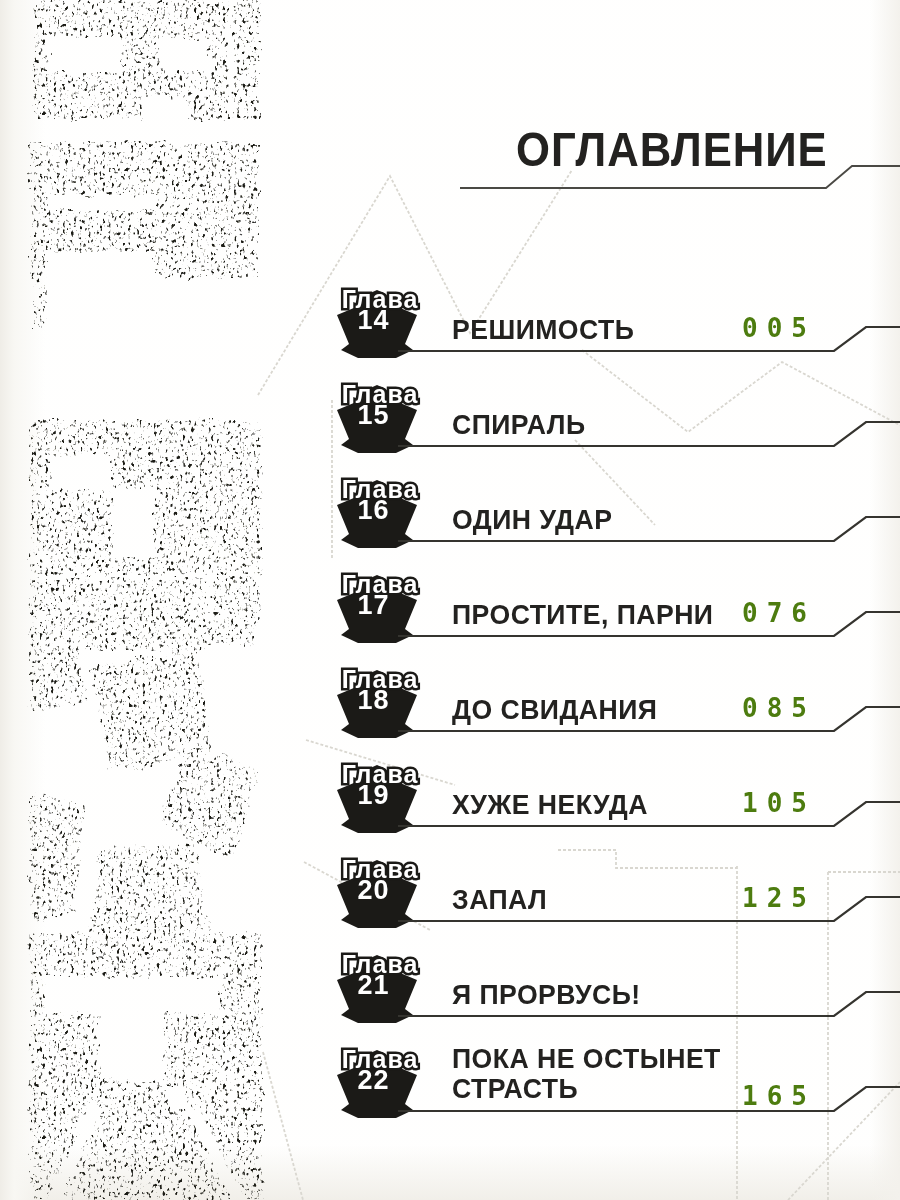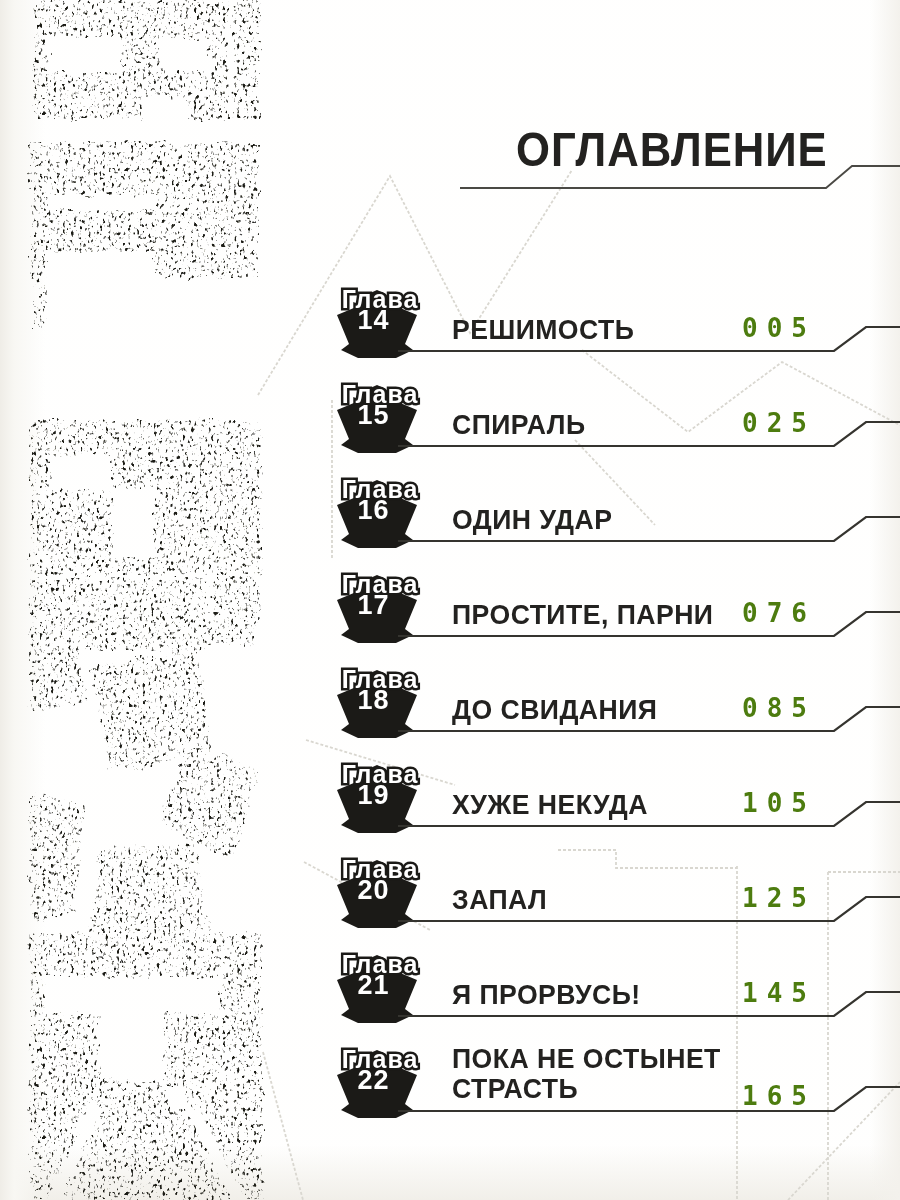--- a/index.html
+++ b/index.html
@@ -147,21 +147,20 @@
   <div class="row" style="--y:383px">
     <div class="badge">
       <svg viewBox="0 0 92 80">
           <use href="#bucket" fill="#1b1a17"></use>
         </svg>
       <span class="glava stroke">Глава</span>
       <span class="glava fill">Глава</span>
       <span class="num">15</span>
     </div>
     <div class="title">СПИРАЛЬ</div>
-    <div class="pagenum">025</div>
     <svg class="rule" viewBox="0 0 504 30" preserveAspectRatio="none">
         <polyline points="2,27 438,27 470,3 504,3"></polyline>
       </svg>
   </div>
 
   <div class="row" style="--y:478px">
     <div class="badge">
       <svg viewBox="0 0 92 80">
           <use href="#bucket" fill="#1b1a17"></use>
         </svg>
@@ -242,21 +241,20 @@
   <div class="row" style="--y:953px">
     <div class="badge">
       <svg viewBox="0 0 92 80">
           <use href="#bucket" fill="#1b1a17"></use>
         </svg>
       <span class="glava stroke">Глава</span>
       <span class="glava fill">Глава</span>
       <span class="num">21</span>
     </div>
     <div class="title">Я ПРОРВУСЬ!</div>
-    <div class="pagenum">145</div>
     <svg class="rule" viewBox="0 0 504 30" preserveAspectRatio="none">
         <polyline points="2,27 438,27 470,3 504,3"></polyline>
       </svg>
   </div>
 
   <div class="row row-tall" style="--y:1048px">
     <div class="badge">
       <svg viewBox="0 0 92 80">
           <use href="#bucket" fill="#1b1a17"></use>
         </svg>

